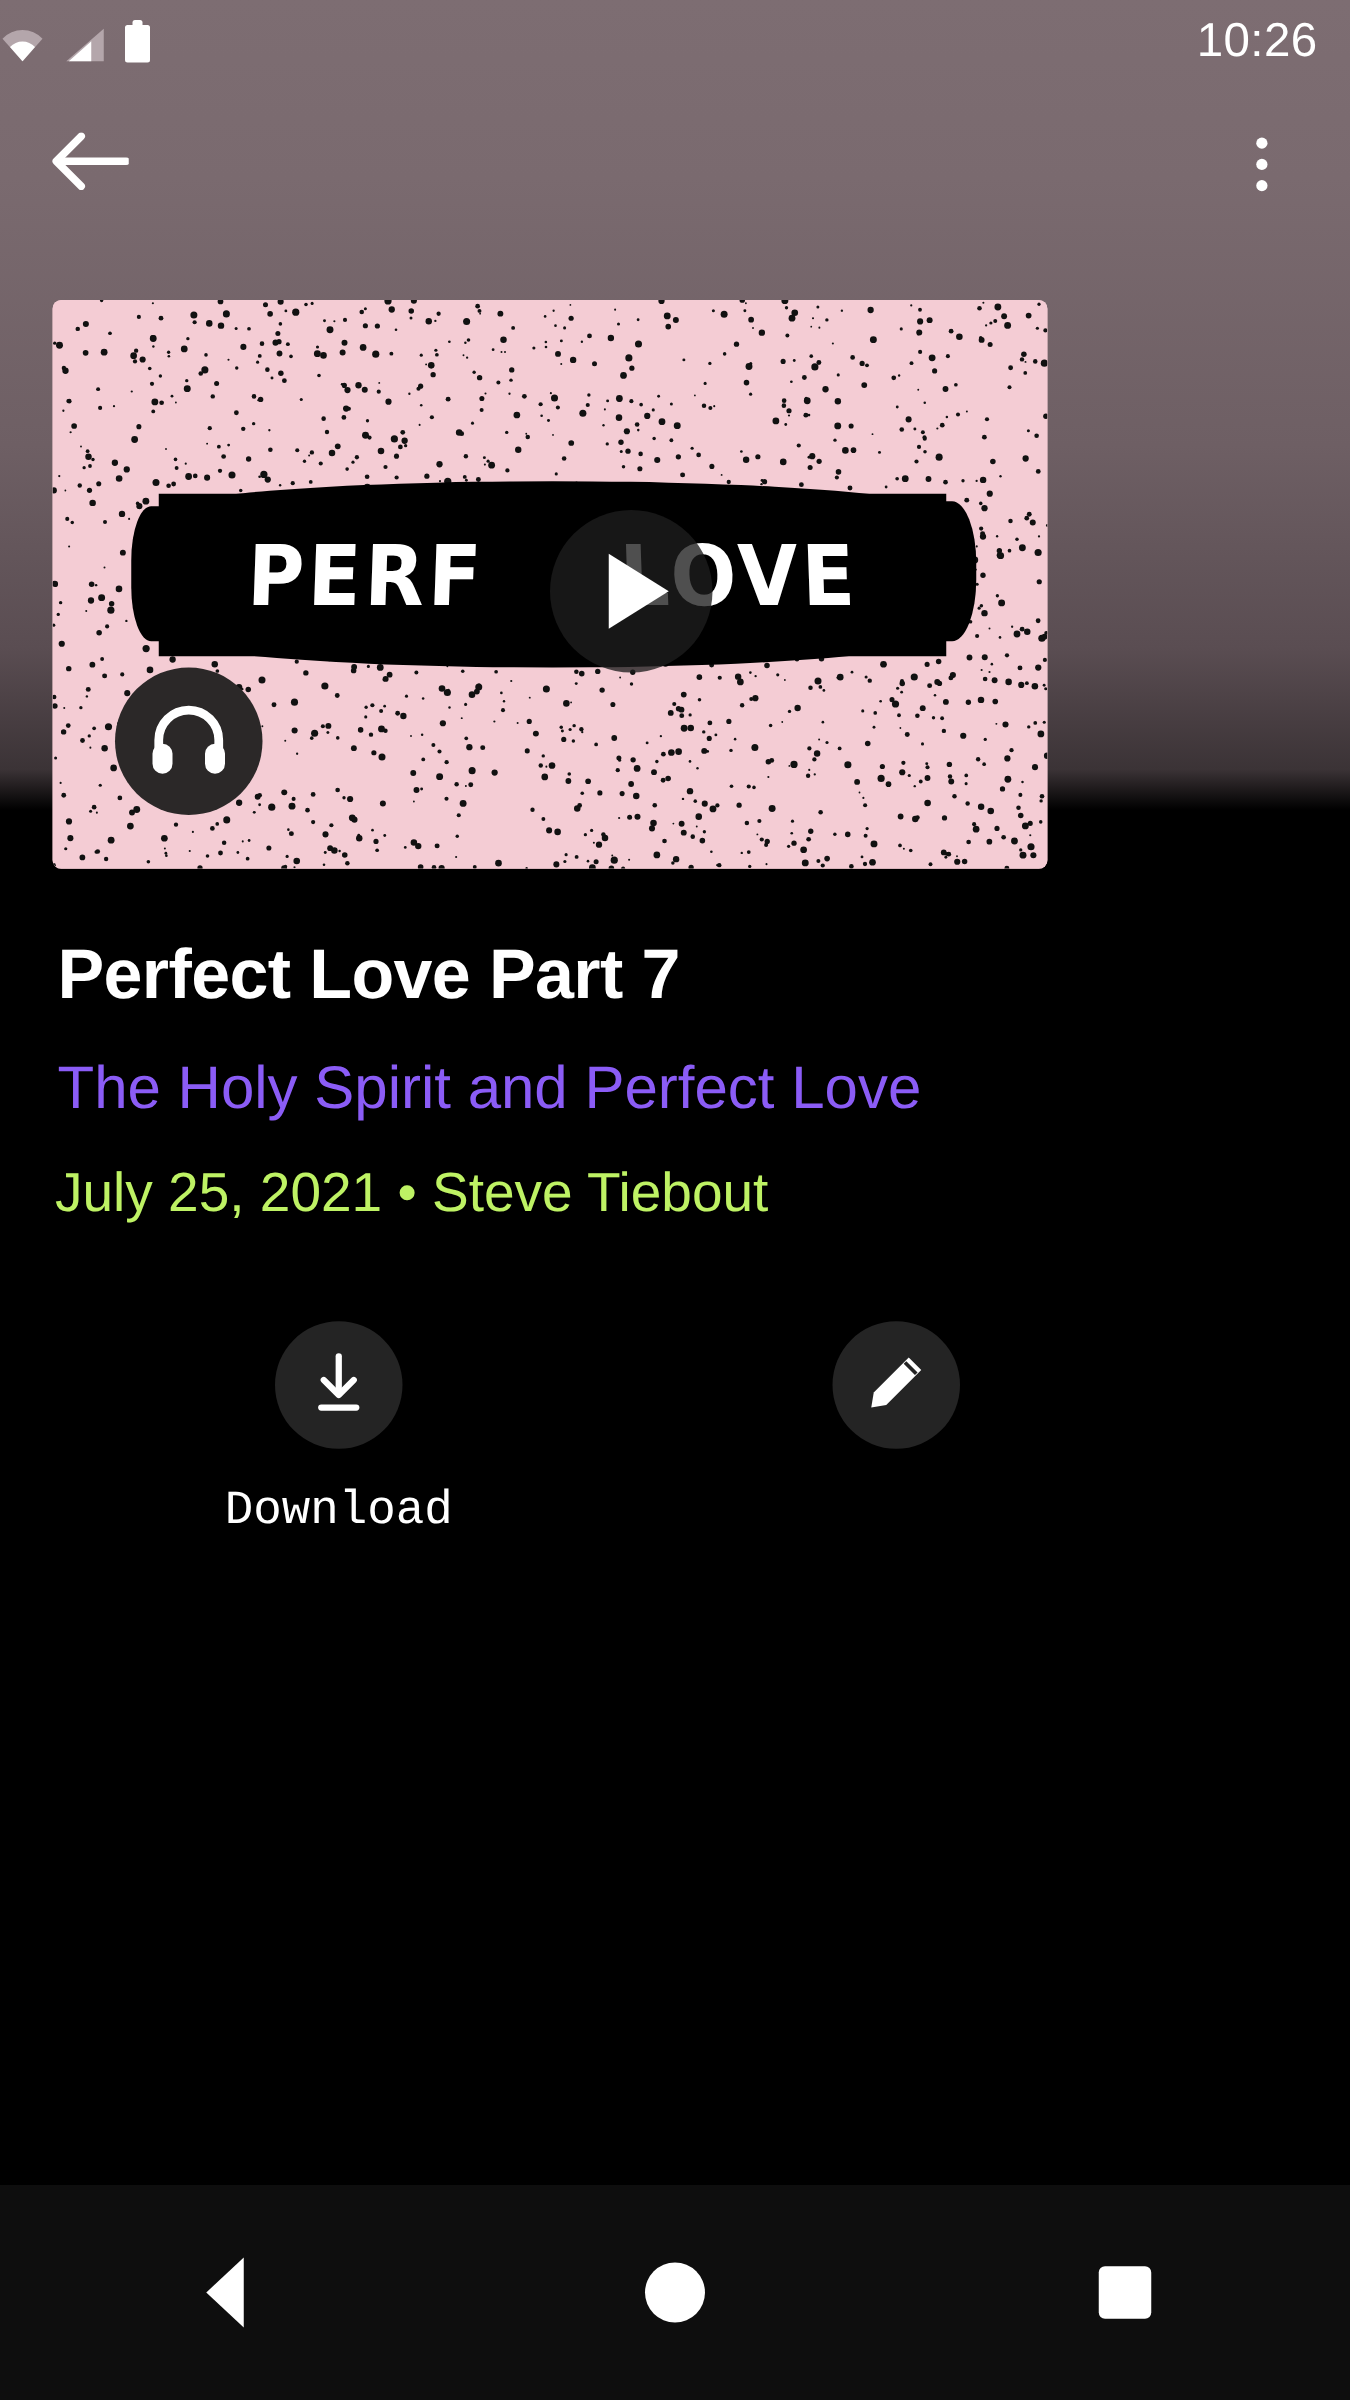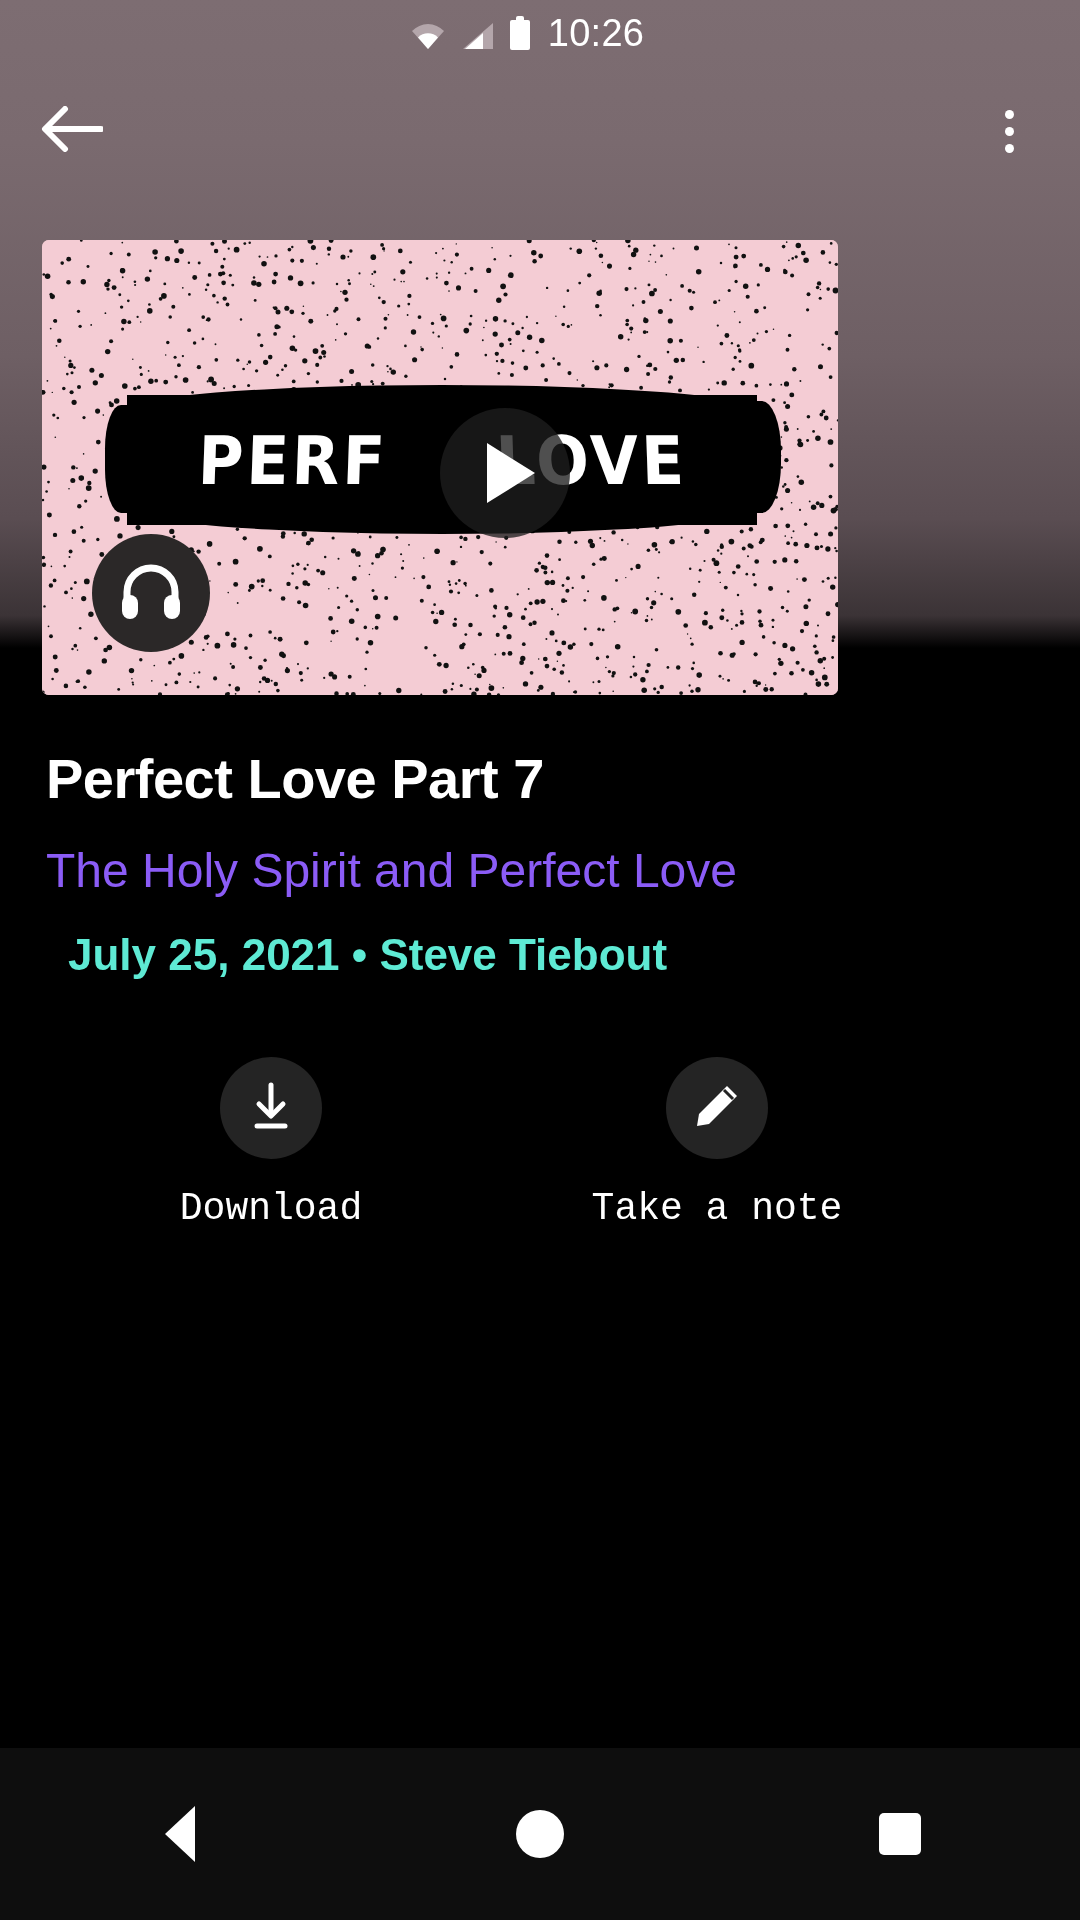--- a/index.html
+++ b/index.html
@@ -13,21 +13,21 @@
 
   
   .top-scrim {
     position:absolute; left:0; top:0; width:1080px; height:648px;
     background:linear-gradient(180deg, #7d6d72 0%, #7a6a6f 22%, #6e5f64 55%, #5a4d52 80%, #3b3336 95%, #000 100%);
   }
 
   
   .status-bar {
     position:absolute; left:0; top:0; width:1080px; height:66px;
-    display:flex; align-items:center; justify-content:center;
+    display:flex; align-items:center; justify-content:space-between;
     padding-right:26px; gap:14px;
   }
   .sb-icons { display:flex; align-items:flex-end; gap:15px; }
   .wifi-icon { position:relative; width:36px; height:28px; }
   .wifi-icon svg { display:block; }
   .cell-icon { width:34px; height:28px; }
   .batt-icon { width:20px; height:34px; position:relative; }
   .batt-body {
     position:absolute; left:0; top:4px; width:20px; height:30px;
     background:#fff; border-radius:2px;
@@ -114,22 +114,22 @@
   .content { position:absolute; left:0; top:695px; width:988px; }
   .episode-title {
     margin:52px 46px 0 46px; color:#fff;
     font-size:56px; font-weight:700; line-height:64px; letter-spacing:-0.5px;
   }
   .episode-subtitle {
     margin:32px 46px 0 46px; color:#8b5cf6;
     font-size:48px; font-weight:400; line-height:56px;
   }
   .episode-meta {
-    margin:30px 46px 0 68px; color:#5eead4;
-    font-size:44px; font-weight:700; line-height:52px;
+    margin:30px 46px 0 44px; color:#bef264;
+    font-size:44px; font-weight:400; line-height:52px;
   }
 
   
   .actions {
     display:flex; margin:76px 48px 0 48px; gap:0;font-family:Liberation Mono, monospace;
   }
   .action { flex:1; display:flex; flex-direction:column; align-items:center; cursor:pointer; }
   .action-circle {
     width:102px; height:102px; border-radius:50%; background:#242424;
     display:flex; align-items:center; justify-content:center;
@@ -1747,21 +1747,20 @@
 
       <div class="action">
         <div class="action-circle">
           <span>
             <svg width="48" height="48" viewBox="0 0 48 48">
               <path d="M34 4 L44 14 L16 42 L4 44 L6 32 Z" fill="#fff"></path>
               <path d="M31 8 L40 17" stroke="#242424" stroke-width="3"></path>
             </svg>
           </span>
         </div>
-        <div class="action-label">Take a note</div>
       </div>
 
 
 
     </div>
   </div>
 
   <div class="nav-bar">
     <div class="nav-btn">
       <span class="nav-back"></span>

